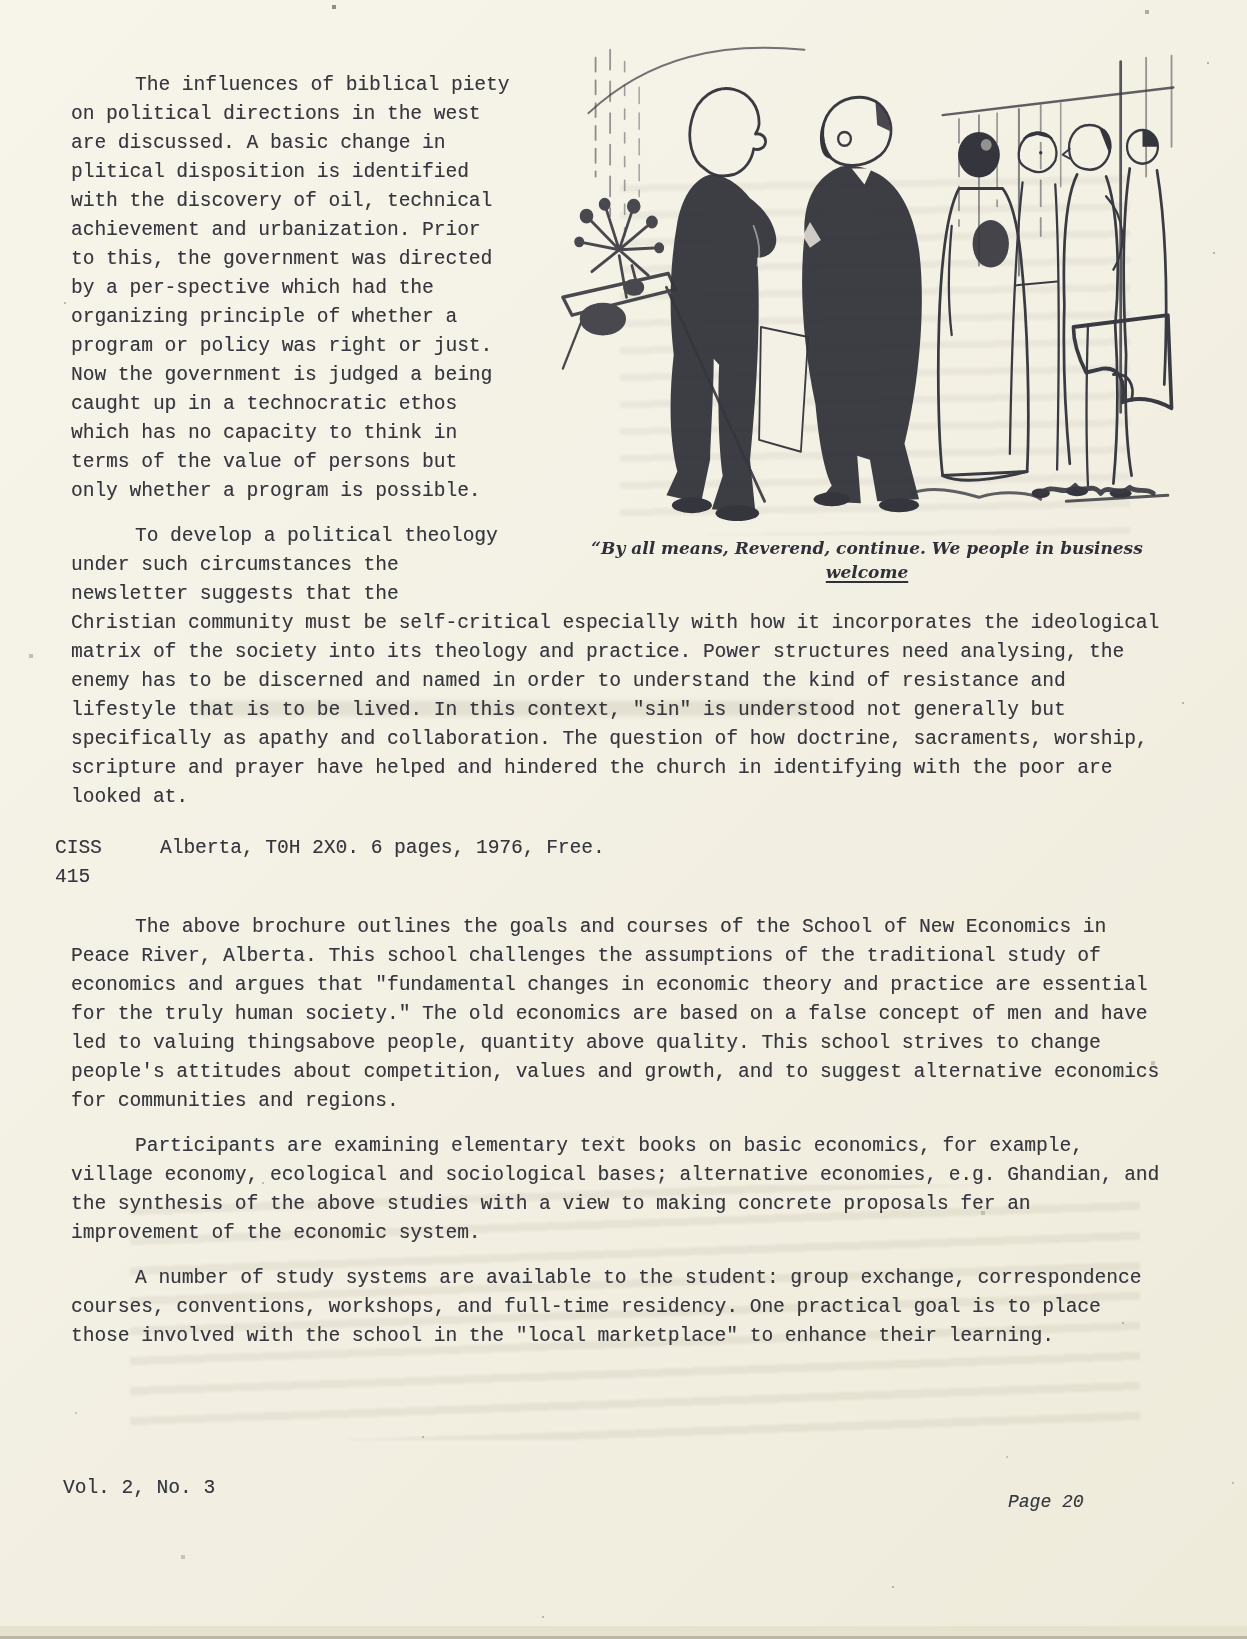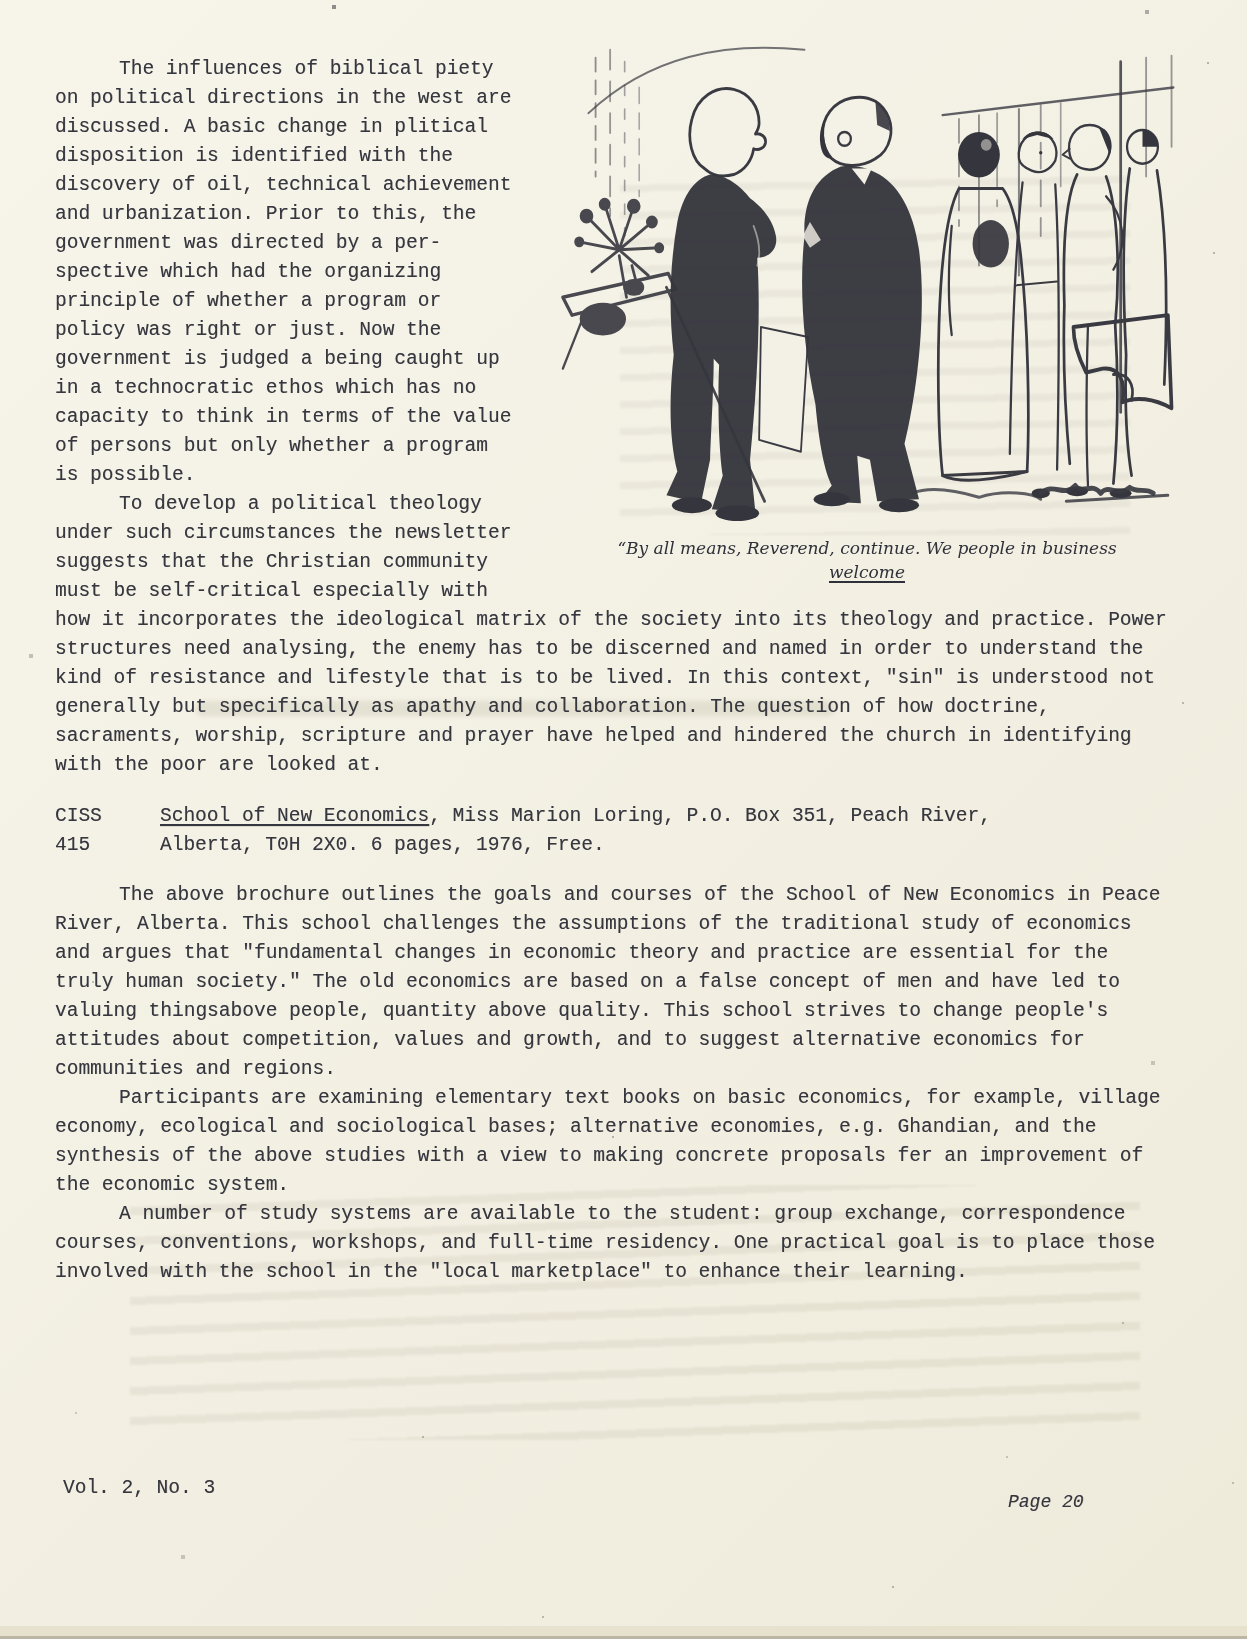--- a/index.html
+++ b/index.html
@@ -13,35 +13,35 @@
     color:#36363e;
   }
   .article{
     position:relative;
     padding:55px 70px 0 55px;
     font-size:19.5px;
     line-height:29px;
     text-shadow:0.35px 0.35px 0 rgba(54,54,62,.38);
     z-index:2;
   }
-  .article p{margin:0;text-indent:64px;}
+  .article p{margin:16px;text-indent:64px;}
   .cartoon-float{
     float:right;
     width:645px;
     margin:-27px 0 6px 18px;
     position:relative;
   }
   .cartoon-float svg{display:block;}
   .caption{
     margin:8px 0 0 55px;
     width:560px;
     text-align:center;
     font-family:"DejaVu Serif","Liberation Serif",serif;
     font-style:italic;
-    font-weight:400;
+    font-weight:700;
     font-size:17px;
     line-height:24px;
     color:#30303a;
     text-shadow:none;
     text-indent:0;
   }
   .u{text-decoration:underline;text-decoration-thickness:2px;text-underline-offset:3px;}
   .listing{display:flex;margin:22px 0 21px 0;}
   .listing-code{width:105px;display:flex;flex-direction:column;}
   .listing-body{flex:1;}
@@ -210,21 +210,20 @@
 
     <p>The influences of biblical piety on political directions in the west are discussed.  A basic change in plitical disposition is identified with the discovery of oil, technical achievement and urbanization.  Prior to this, the government was directed by a per-spective which had the organizing principle of whether a program or policy was right or just. Now the government is judged a being caught up in a technocratic ethos which has no capacity to think in terms of the value of persons but only whether a program is possible.</p>
     <p>To develop a political theology under such circumstances the newsletter suggests that the Christian community must be self-critical especially with how it incorporates the ideological matrix of the society into its theology and practice.  Power structures need analysing, the enemy has to be discerned and named in order to understand the kind of resistance and lifestyle that is to be lived.  In this context, "sin" is understood not generally but specifically as apathy and collaboration.  The question of how doctrine, sacraments, worship, scripture and prayer have helped and hindered the church in identifying with the poor are looked at.</p>
 
     <div class="listing">
       <div class="listing-code">
         <span>CISS</span>
         <span>415</span>
       </div>
       <div class="listing-body">
-        <div><span class="u">School of New Economics</span><span>, Miss Marion Loring, P.O. Box 351, Peach River,</span></div>
         <div>Alberta, T0H 2X0. 6 pages, 1976, Free.</div>
       </div>
     </div>
 
     <p>The above brochure outlines the goals and courses of the School of New Economics in Peace River, Alberta.  This school challenges the assumptions of the traditional study of economics and argues that "fundamental changes in economic theory and practice are essential for the truly human society."  The old economics are based on a false concept of men and have led to valuing thingsabove people, quantity above quality.  This school strives to change people's attitudes about competition, values and growth, and to suggest alternative economics for communities and regions.</p>
     <p>Participants are examining elementary text books on basic economics, for example, village economy, ecological and sociological bases; alternative economies, e.g. Ghandian, and the synthesis of the above studies with a view to making concrete proposals fer an improvement of the economic system.</p>
     <p>A number of study systems are available to the student: group exchange, correspondence courses, conventions, workshops, and full-time residency.  One practical goal is to place those involved with the school in the "local marketplace" to enhance their learning.</p>
   </div>
 
   <div class="ghost ghost-b"></div>

